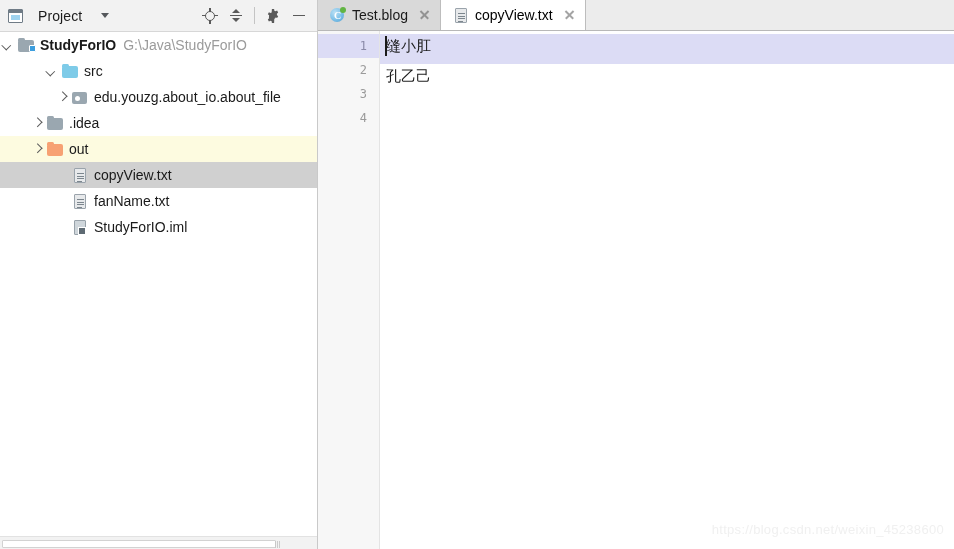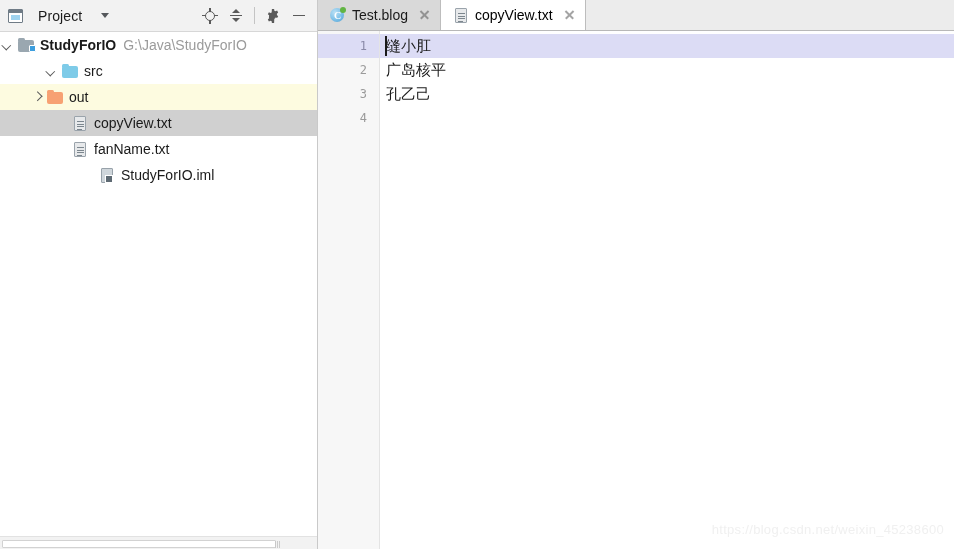--- a/index.html
+++ b/index.html
@@ -441,21 +441,21 @@
     position: relative;
   }
   .gline.cur { background: #dcdcf5; color: #8a8aa8; }
   #code {
     flex: 1 1 auto;
     position: relative;
     padding-top: 3px;
     min-width: 0;
   }
   .cline {
-    height: 24px;
+    height: 30px;
     line-height: 24px;
     font-family: "DejaVu Sans", sans-serif;
     font-size: 15px;
     color: #1a1a1a;
     padding-left: 6px;
     white-space: pre;
     position: relative;
   }
   .cline.cur { background: #dcdcf5; }
   .caret {
@@ -531,20 +531,34 @@
           <span class="lbl bold">StudyForIO</span>
           <span class="path">G:\Java\StudyForIO</span>
         </div>
         <div class="row" style="padding-left: 46px;">
           <span class="arrow down"></span>
           <span class="ticon">
             <span class="folder blue"></span>
           </span>
           <span class="lbl">src</span>
         </div>
+        <div class="row" style="padding-left: 56px;">
+          <span class="arrow right"></span>
+          <span class="ticon">
+            <span class="pkg"></span>
+          </span>
+          <span class="lbl">edu.youzg.about_io.about_file</span>
+        </div>
+        <div class="row" style="padding-left: 31px;">
+          <span class="arrow right"></span>
+          <span class="ticon">
+            <span class="folder gray"></span>
+          </span>
+          <span class="lbl">.idea</span>
+        </div>
         <div class="row excluded" style="padding-left: 31px;">
           <span class="arrow right"></span>
           <span class="ticon">
             <span class="folder orange"></span>
           </span>
           <span class="lbl">out</span>
         </div>
         <div class="row selected" style="padding-left: 56px;">
           <span class="arrow none"></span>
           <span class="ticon">
@@ -562,21 +576,21 @@
           <span class="ticon">
             <span class="file">
               <i class="ln"></i>
               <i class="ln"></i>
               <i class="ln"></i>
               <i class="ln"></i>
             </span>
           </span>
           <span class="lbl">fanName.txt</span>
         </div>
-        <div class="row" style="padding-left: 83px;">
+        <div class="row" style="padding-left: 56px;">
           <span class="arrow none"></span>
           <span class="ticon">
             <span class="iml"></span>
           </span>
           <span class="lbl">StudyForIO.iml</span>
         </div>
       </div>
 
     <div id="tree-hscroll">
       <div class="thumb"></div>
@@ -613,21 +627,20 @@
 
     <div id="editor-body">
       <div id="gutter">
           <div class="gline cur">1</div>
           <div class="gline">2</div>
           <div class="gline">3</div>
           <div class="gline">4</div>
         </div>
       <div id="code">
           <div class="cline cur"><span class="caret"></span><span>缝小肛</span></div>
-          <div class="cline"><span>广岛核平</span></div>
           <div class="cline"><span>孔乙己</span></div>
           <div class="cline"><span></span></div>
         </div>
     </div>
 
     <div id="watermark">https://blog.csdn.net/weixin_45238600</div>
   </div>
 
 </div>
 

